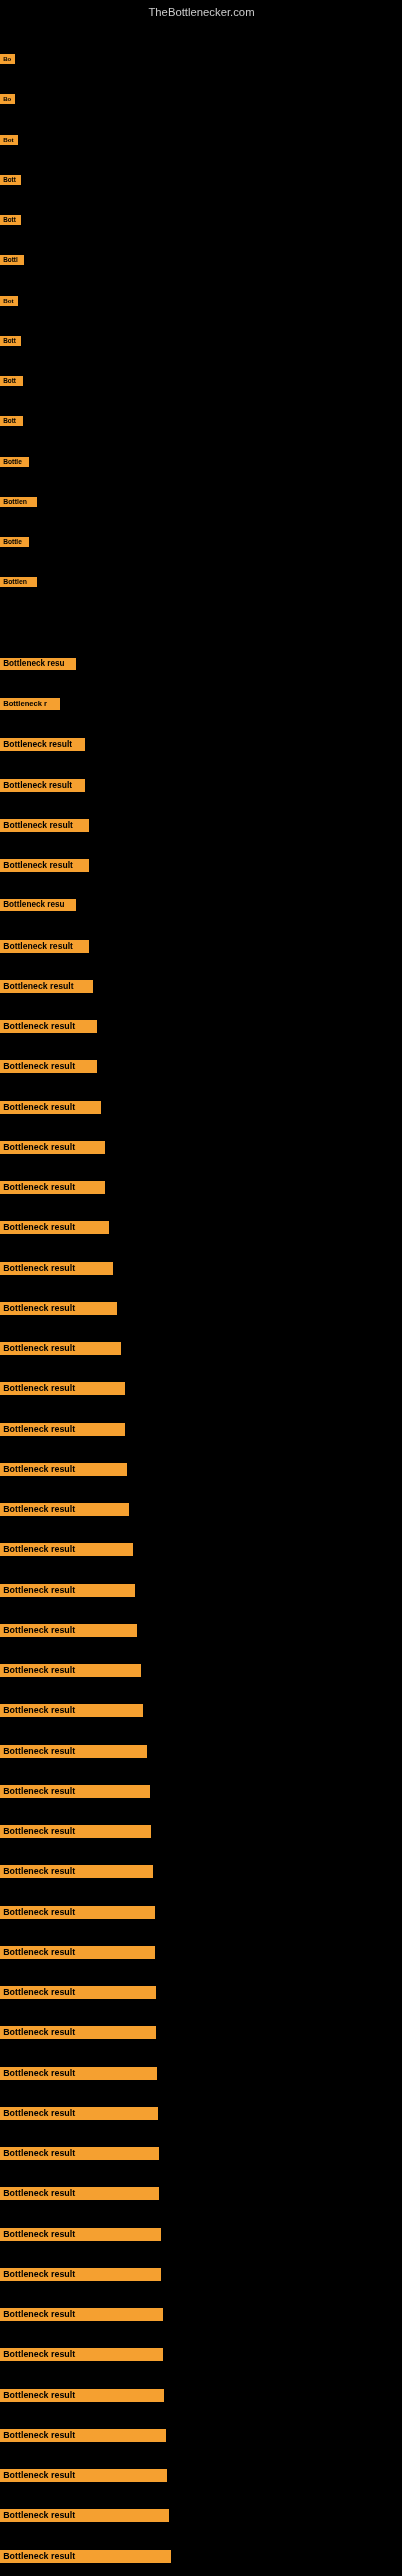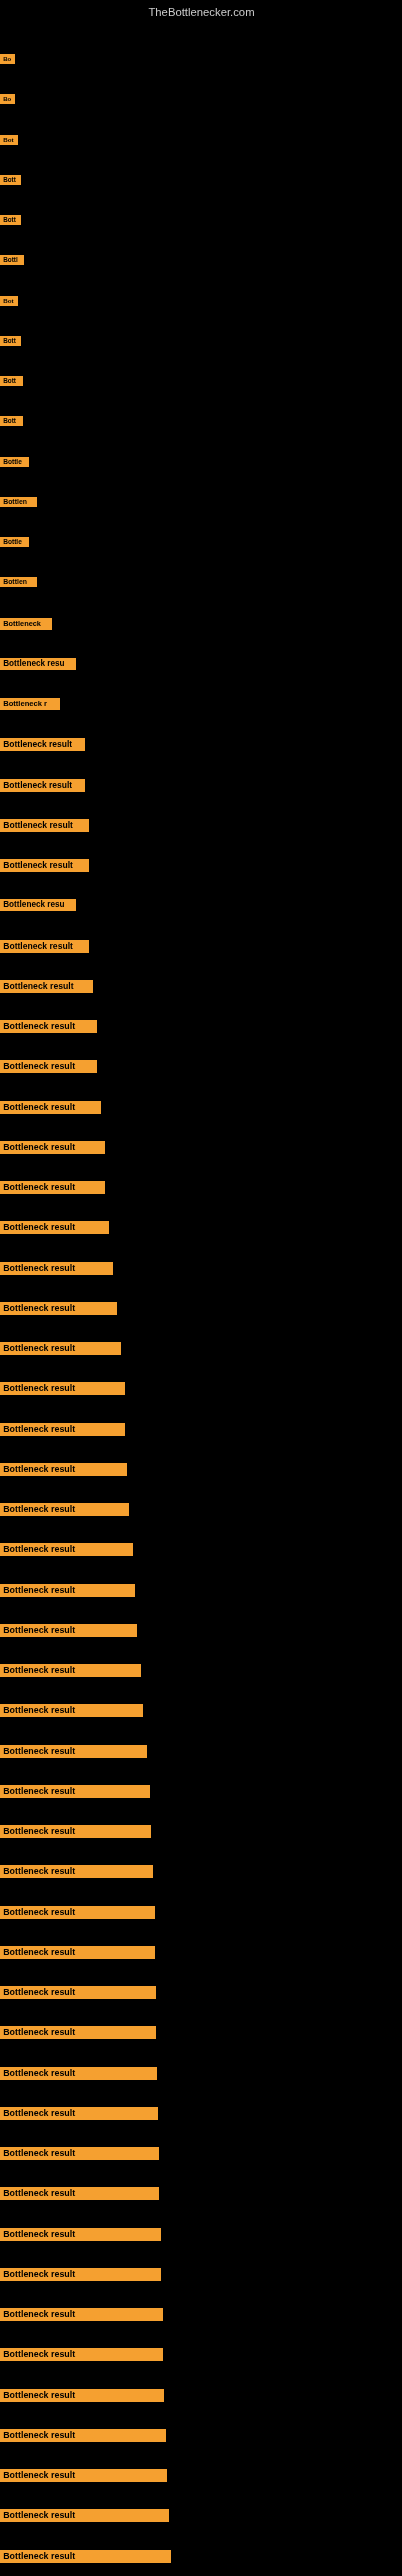--- a/index.html
+++ b/index.html
@@ -73,23 +73,20 @@
     </div>
     <div style="position: absolute; top: 475px; left: 0px; width: 403px; display: flex; align-items: center;">
       <span class="bottleneck-label" style="width: 37px; font-size: 6.9px;">Bottlen</span>
     </div>
     <div style="position: absolute; top: 515px; left: 0px; width: 403px; display: flex; align-items: center;">
       <span class="bottleneck-label" style="width: 29px; font-size: 6.6px;">Bottle</span>
     </div>
     <div style="position: absolute; top: 555px; left: 0px; width: 403px; display: flex; align-items: center;">
       <span class="bottleneck-label" style="width: 37px; font-size: 6.9px;">Bottlen</span>
     </div>
-    <div style="position: absolute; top: 596px; left: 0px; width: 403px; display: flex; align-items: center;">
-      <span class="bottleneck-label" style="width: 52px; font-size: 7.4px;">Bottleneck</span>
-    </div>
     <div style="position: absolute; top: 636px; left: 0px; width: 403px; display: flex; align-items: center;">
       <span class="bottleneck-label" style="width: 76px; font-size: 8.2px;">Bottleneck resu</span>
     </div>
     <div style="position: absolute; top: 676px; left: 0px; width: 403px; display: flex; align-items: center;">
       <span class="bottleneck-label" style="width: 60px; font-size: 7.6px;">Bottleneck r</span>
     </div>
     <div style="position: absolute; top: 716px; left: 0px; width: 403px; display: flex; align-items: center;">
       <span class="bottleneck-label" style="width: 85px; font-size: 8.5px;">Bottleneck result</span>
     </div>
     <div style="position: absolute; top: 757px; left: 0px; width: 403px; display: flex; align-items: center;">

